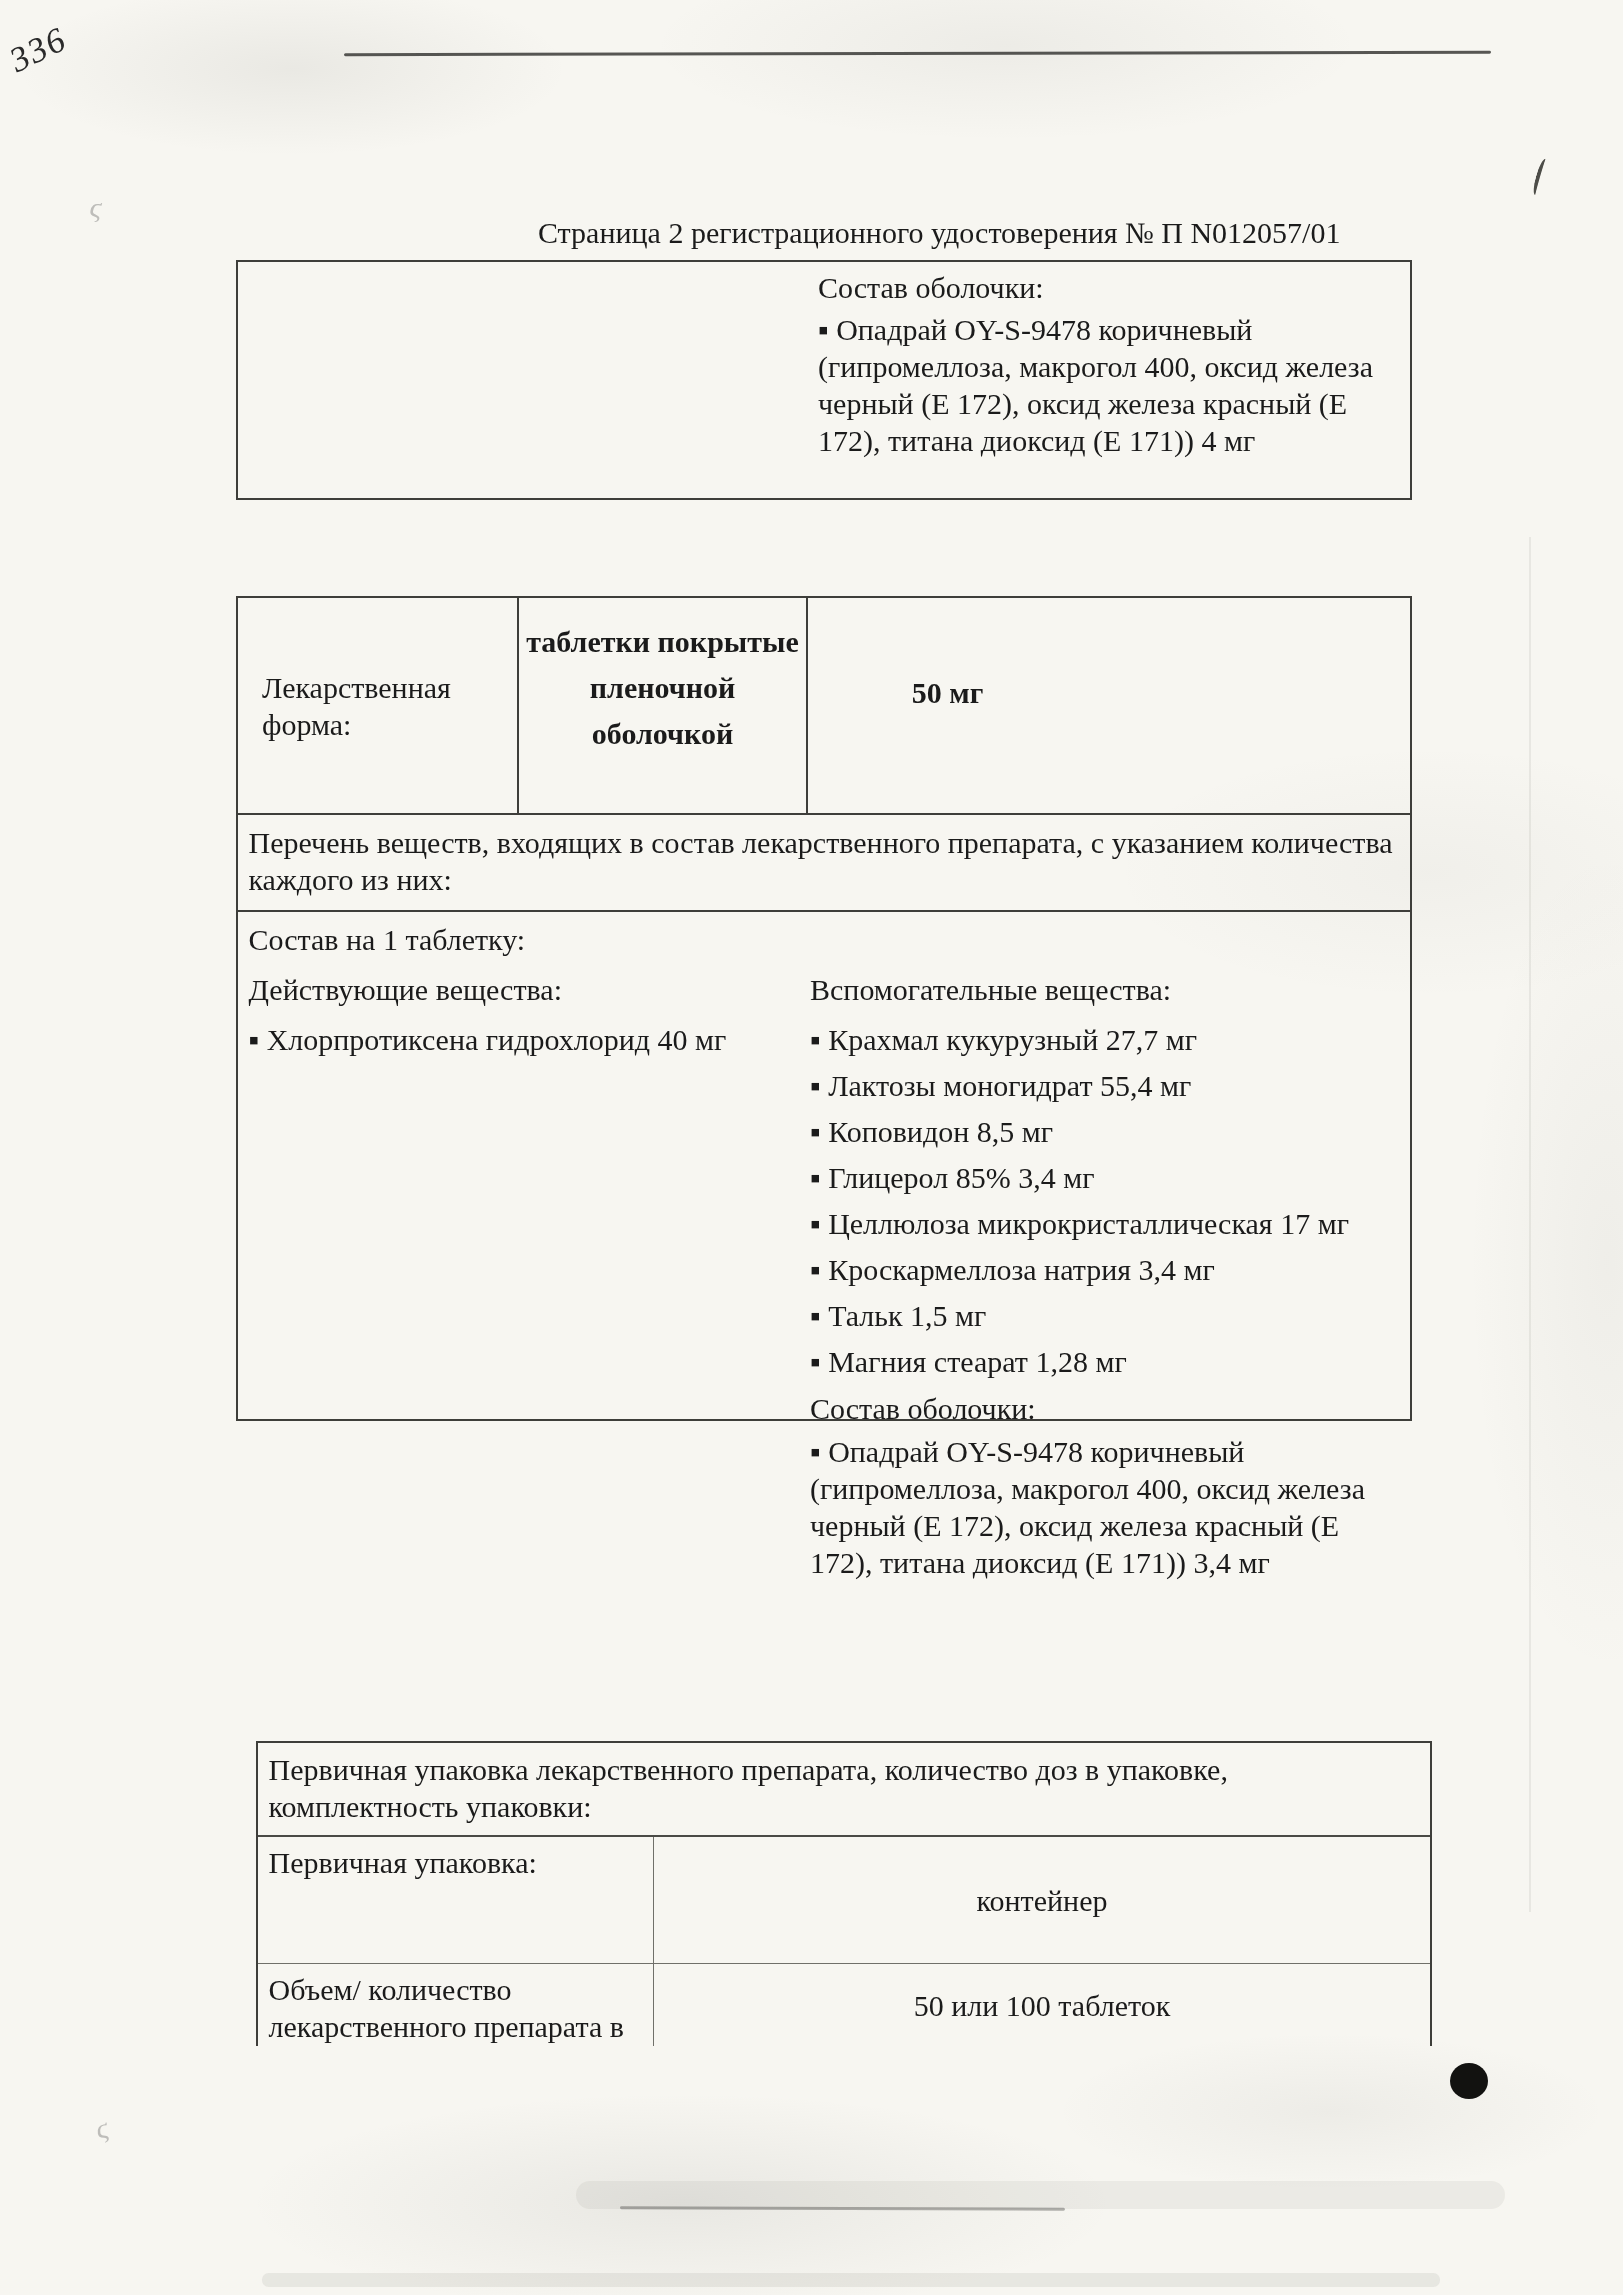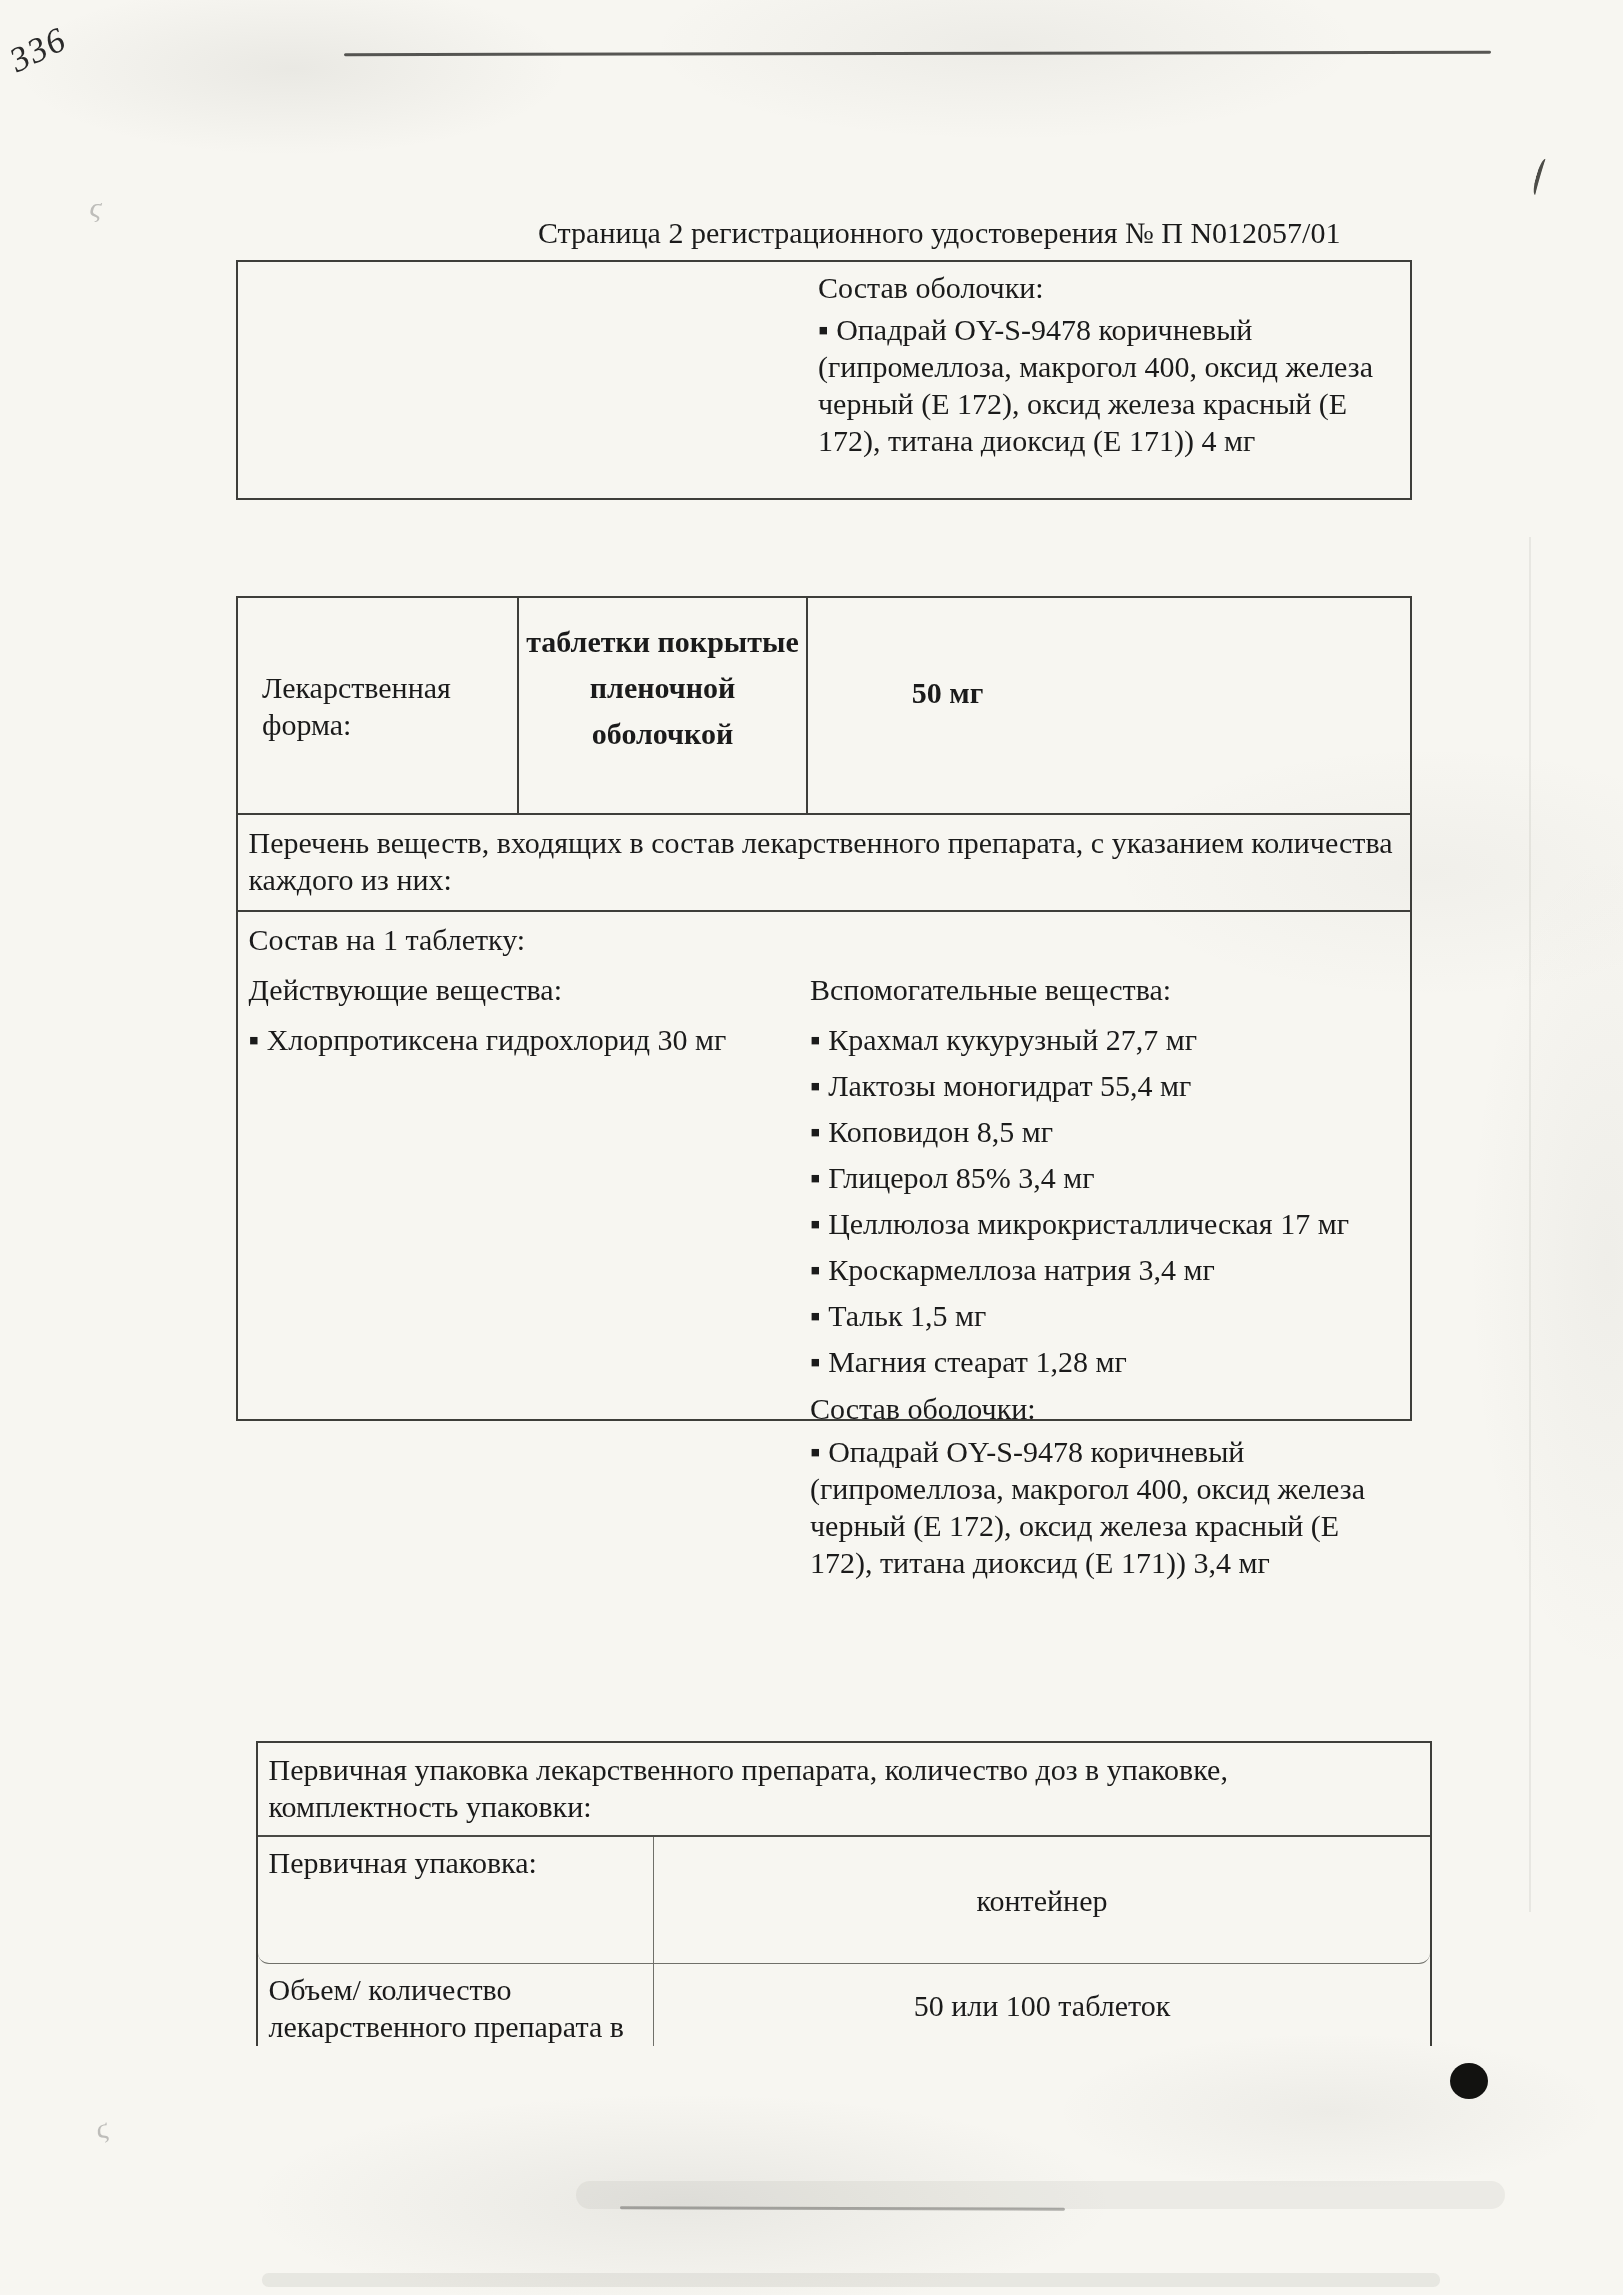--- a/index.html
+++ b/index.html
@@ -61,21 +61,21 @@
   .col-excip{position:absolute;left:572px;top:59px;width:596px;}
   .col-active .title,.col-excip .title{margin:0 0 9.2px 0;}
   .item{line-height:46px;margin:0;}
   .coat-title{margin:2.6px 0 3.9px 0;line-height:41px;}
   .coat-par{margin:0;line-height:37px;}
 
   
   .tbl3{left:236px;top:1741px;width:1176px;border:2px solid #3e3e3a;border-bottom:none;margin-left:20px;}
   .t3-head{border-bottom:2px solid #4a4a46;padding:7.9px 10.5px 10.5px 10.5px;}
   .t3-row{display:grid;grid-template-columns:396px auto;}
-  .t3-row2{height:126px;border-bottom:1.3px solid #70706a;border-radius:11px;}
+  .t3-row2{height:126px;border-bottom:1.3px solid #70706a;}
   .t3-row3{height:82px;}
   .t3-c1{border-right:1.3px solid #70706a;padding:6.5px 9.2px 0 10.5px;}
   .t3-c2{display:flex;align-items:center;justify-content:center;}
 </style>
 </head>
 <body>
 
 <div class="page">
 
   <div class="abs top-line"></div>
@@ -103,21 +103,21 @@
       <div class="c-label txt">Лекарственная форма:</div>
       <div class="c-form txt bold">таблетки покрытые пленочной оболочкой</div>
       <div class="c-dose-val txt bold">50 мг</div>
     </div>
     <div class="row2 txt">Перечень веществ, входящих в состав лекарственного препарата, с указанием количества каждого из них:</div>
     <div class="row3">
       <div class="per-tablet txt">Состав на 1 таблетку:</div>
 
       <div class="col-active txt">
         <p class="title">Действующие вещества:</p>
-        <p class="item">▪ Хлорпротиксена гидрохлорид 30 мг</p>
+        <p class="item">▪ Хлорпротиксена гидрохлорид 40 мг</p>
       </div>
 
       <div class="col-excip txt">
         <p class="title">Вспомогательные вещества:</p>
         <p class="item">▪ Крахмал кукурузный 27,7 мг</p>
         <p class="item">▪ Лактозы моногидрат  55,4 мг</p>
         <p class="item">▪ Коповидон 8,5 мг</p>
         <p class="item">▪ Глицерол 85% 3,4 мг</p>
         <p class="item">▪ Целлюлоза микрокристаллическая 17 мг</p>
         <p class="item">▪ Кроскармеллоза натрия 3,4 мг</p>

